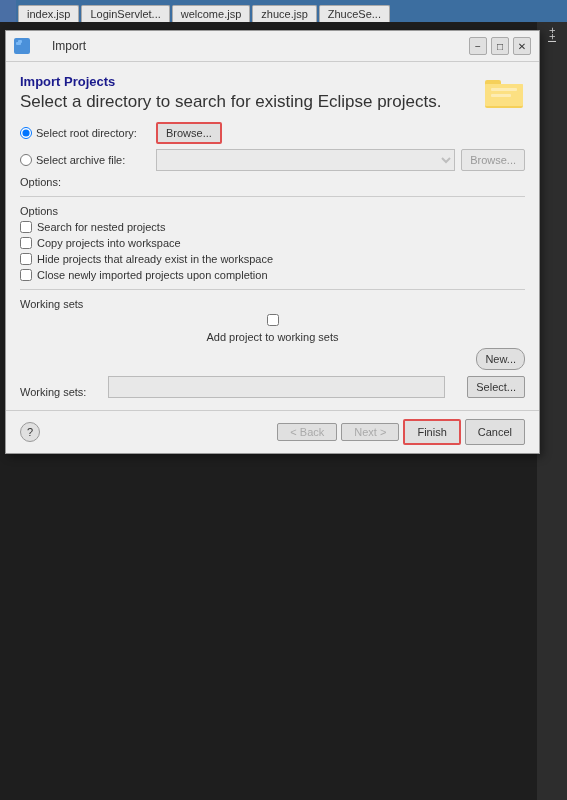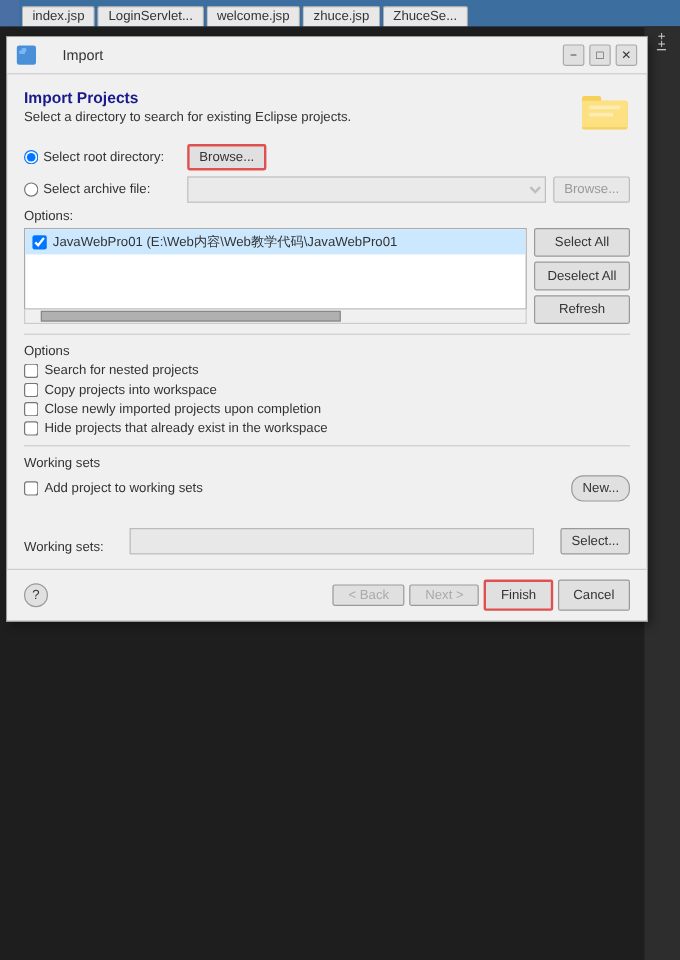--- a/index.html
+++ b/index.html
@@ -137,21 +137,21 @@
       justify-content: space-between;
       margin-bottom: 10px;
     }
     .dialog-header-text h2 {
       font-size: 13px;
       font-weight: bold;
       color: #1a1a8c;
       margin-bottom: 3px;
     }
     .dialog-header-text p {
-      font-size: 11px;
+      font-size: 17px;
       color: #333;
     }
     .folder-icon {
       width: 42px;
       height: 36px;
       position: relative;
     }
     .folder-icon svg {
       width: 42px;
       height: 36px;
@@ -482,64 +482,46 @@
       <label class="radio-label">
         <input type="radio" class="radio-input" name="source" style="">
         <span>Select archive file:</span>
       </label>
       <select class="path-dropdown" disabled="" style="background:#e8e8e8; color:#aaa;">
       </select>
       <button class="browse-btn-disabled">Browse...</button>
     </div>
 
     <div class="section-label">Options:</div>
-    <div class="projects-area">
-      <div class="projects-list-wrapper">
-        <div class="projects-list-scroll">
-          <div class="project-item">
-            <input type="checkbox" class="project-checkbox" checked="" style="">
-            <span class="project-name">JavaWebPro01 (E:\Web内容\Web教学代码\JavaWebPro01</span>
-          </div>
-        </div>
-        <div class="projects-h-scroll">
-          <div class="h-scroll-thumb"></div>
-        </div>
-      </div>
-      <div class="projects-buttons">
-        <button class="action-btn">Select All</button>
-        <button class="action-btn">Deselect All</button>
-        <button class="action-btn">Refresh</button>
-      </div>
-    </div>
 
     <div class="section-divider"></div>
     <div class="options-section">
       <div class="section-label">Options</div>
       <div class="checkbox-row">
         <input type="checkbox" class="checkbox-input" style="">
         <span class="checkbox-label">Search for nested projects</span>
       </div>
       <div class="checkbox-row">
         <input type="checkbox" class="checkbox-input" style="">
         <span class="checkbox-label">Copy projects into workspace</span>
       </div>
       <div class="checkbox-row">
         <input type="checkbox" class="checkbox-input" style="">
-        <span class="checkbox-label">Close newly imported projects upon completion</span>
+        <span class="checkbox-label">Hide projects that already exist in the workspace</span>
       </div>
       <div class="checkbox-row">
         <input type="checkbox" class="checkbox-input" style="">
-        <span class="checkbox-label">Hide projects that already exist in the workspace</span>
+        <span class="checkbox-label">Close newly imported projects upon completion</span>
       </div>
     </div>
 
     <div class="section-divider"></div>
     <div>
       <div class="section-label">Working sets</div>
-      <div class="checkbox-row" style="margin-bottom: 22px;">
+      <div class="checkbox-row" style="margin-bottom: 6px; flex-direction: column;">
         <input type="checkbox" class="checkbox-input" style="">
         <span class="checkbox-label">Add project to working sets</span>
         <button class="new-btn" style="margin-left: auto;">New...</button>
       </div>
       <div class="working-sets-row">
         <span class="working-sets-label">Working sets:</span>
         <input type="text" class="working-sets-input" disabled="" style="">
         <button class="select-btn">Select...</button>
       </div>
     </div>

